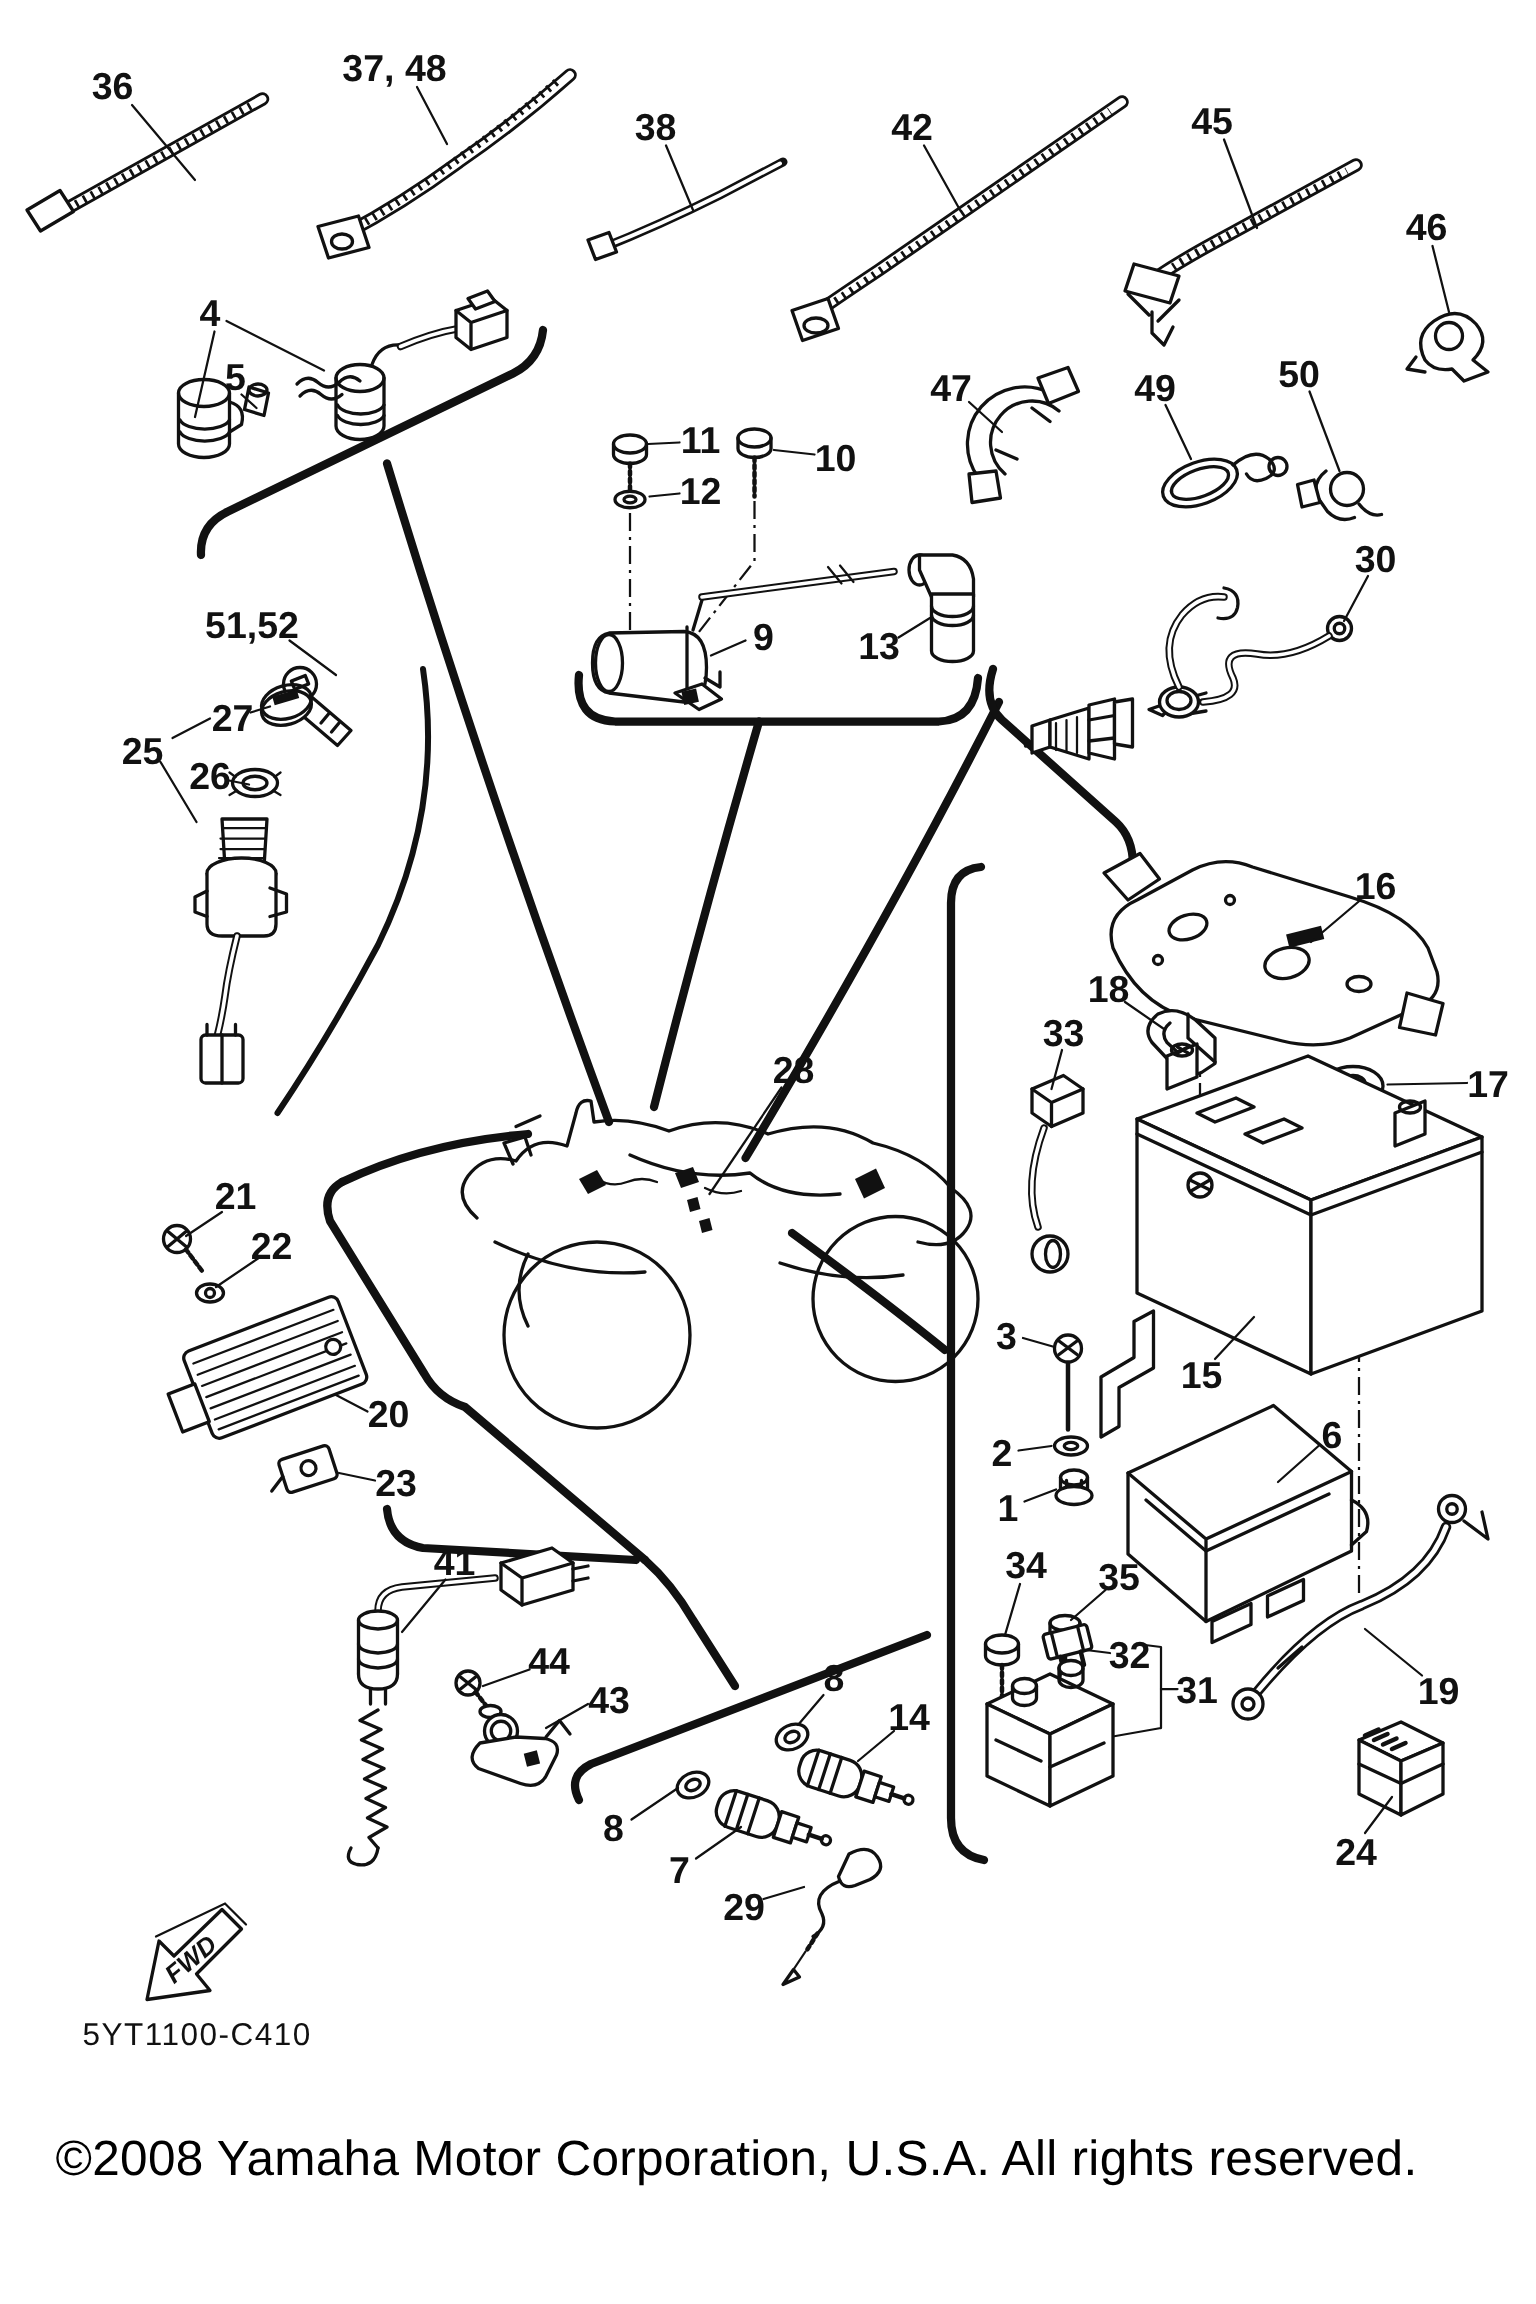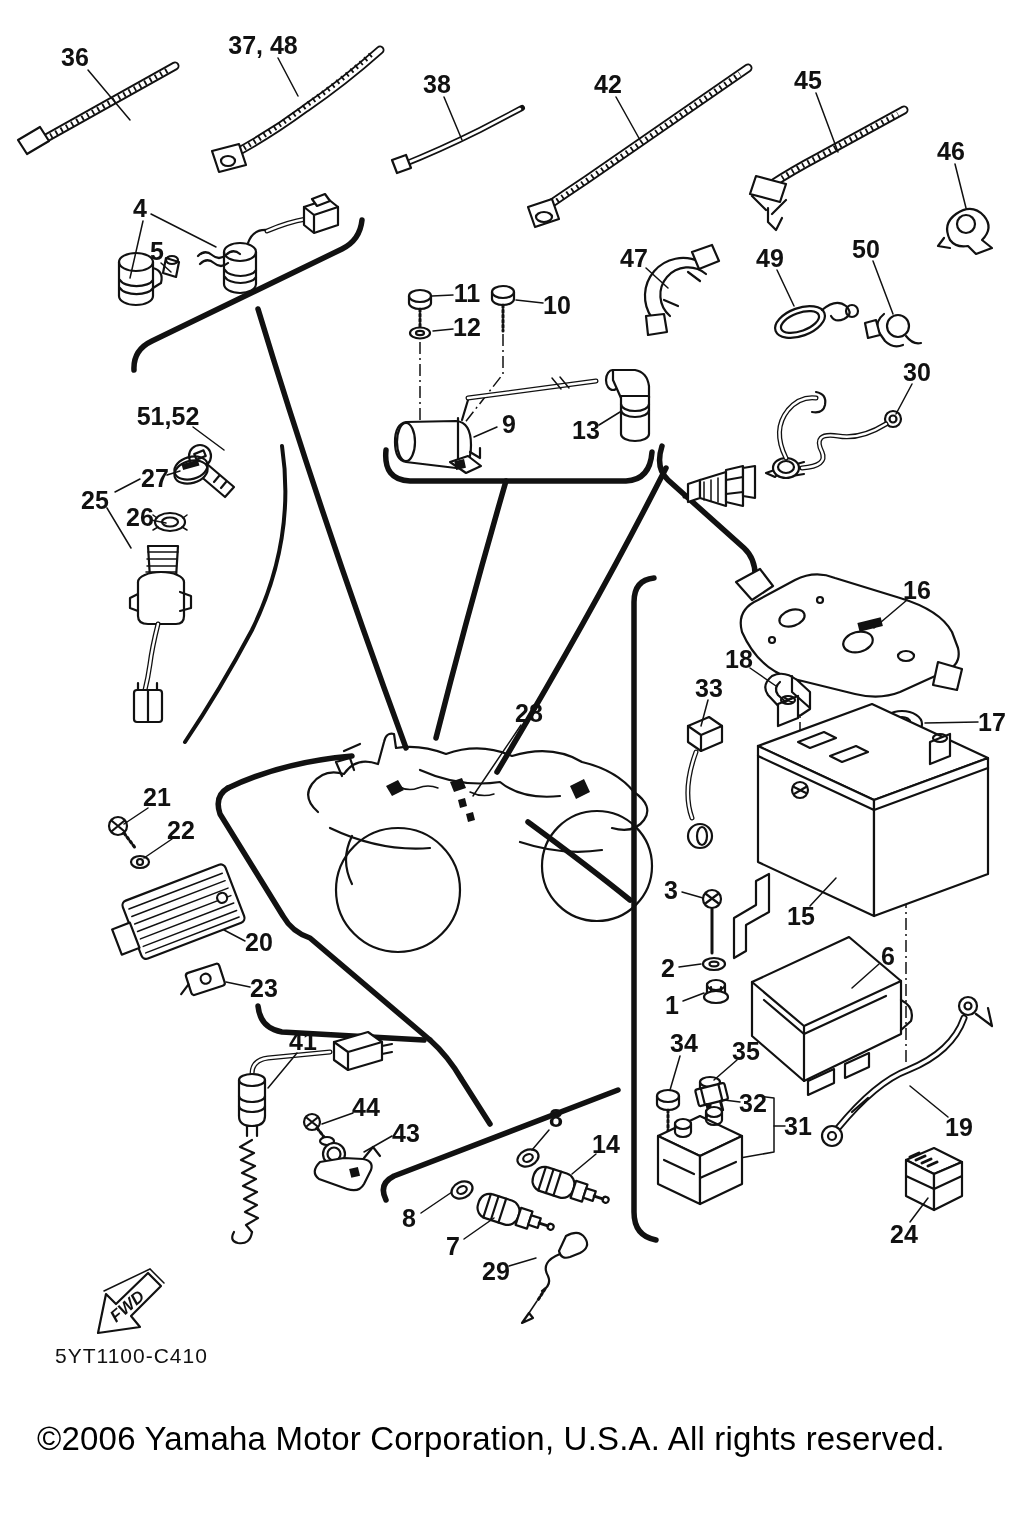--- a/index.html
+++ b/index.html
@@ -533,14 +533,14 @@
         <text x="409" y="1227" text-anchor="middle" class="callout">8</text>
         <line x1="464" y1="1239" x2="494" y2="1218" class="thin"></line>
         <text x="453" y="1255" text-anchor="middle" class="callout">7</text>
         <line x1="910" y1="1222" x2="928" y2="1198" class="thin"></line>
         <text x="904" y="1243" text-anchor="middle" class="callout">24</text>
         <line x1="509" y1="1266" x2="536" y2="1258" class="thin"></line>
         <text x="496" y="1280" text-anchor="middle" class="callout">29</text>
       </g>
 </svg>
 
-<div class="copyright">©2006 Yamaha Motor Corporation, U.S.A. All rights reserved.</div>
+<div class="copyright">©2008 Yamaha Motor Corporation, U.S.A. All rights reserved.</div>
 </div>
 
 </body></html>

